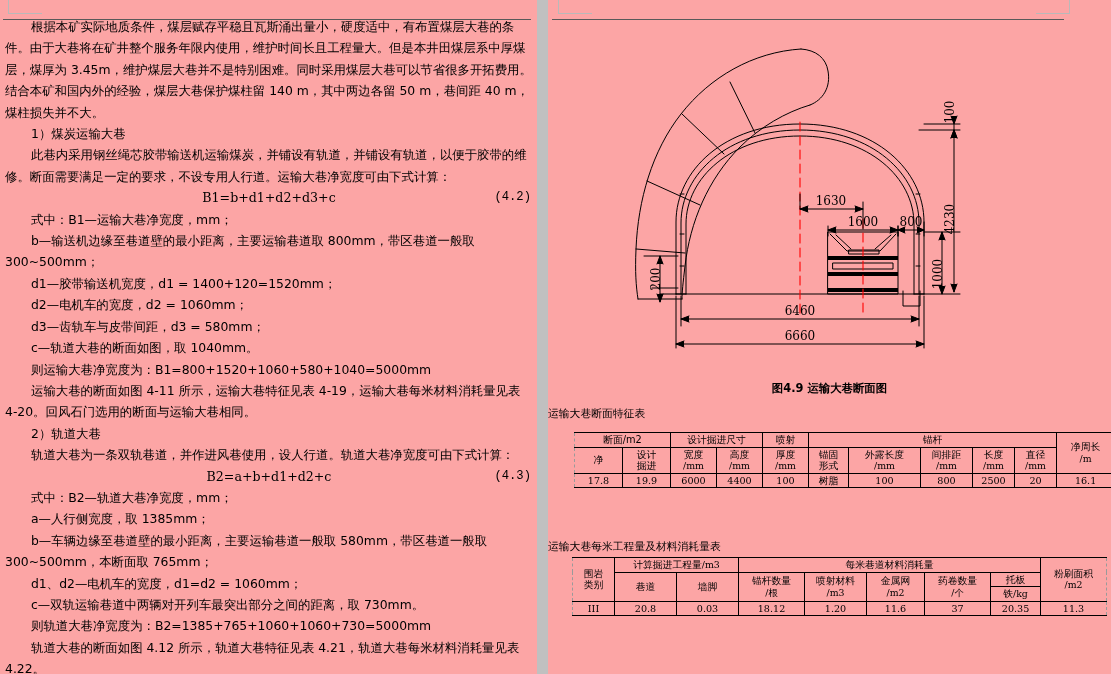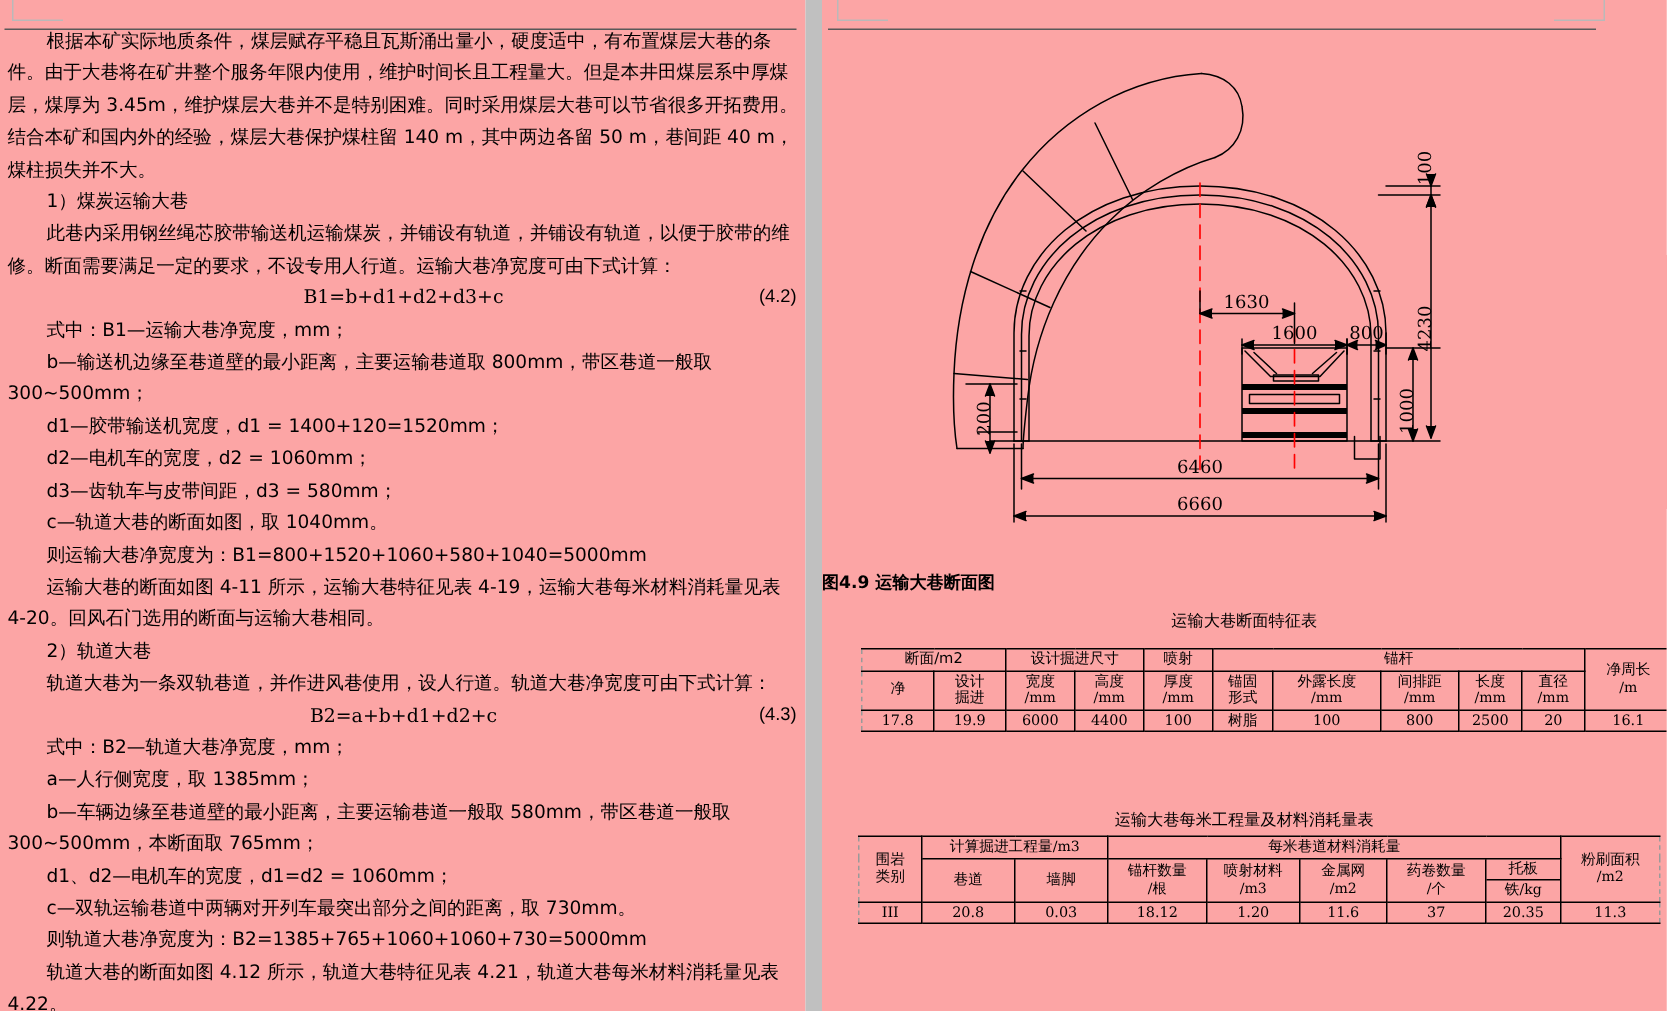--- a/index.html
+++ b/index.html
@@ -23,33 +23,33 @@
     font-size:12.4px;
     line-height:21.4px;
     color:#000;
     letter-spacing:0px;
   }
   #page-left .textcol{left:5px;top:11px;width:528px;}
   p{margin:0;}
   .ind{text-indent:26px;}
   .ctr{text-align:center;position:relative;}
   .eqno{position:absolute;right:2px;top:0;}
-  .num{font-family:Liberation Sans, sans-serif;font-size:12.2px;}
+  .num{font-family:Liberation Mono, monospace;font-size:12.2px;}
   .formula{font-family:"DejaVu Serif","Liberation Serif",serif;font-size:12.6px;}
 
   
   #fig-wrap{position:absolute;left:0;top:4px;width:479px;height:378px;}
   #fig-svg{position:absolute;left:0;top:0;}
   .figcap{
-    position:absolute;left:0;width:563px;
+    position:absolute;left:0;width:563px;text-align:center;
     font-family:"DejaVu Sans","Liberation Sans",sans-serif;
     font-weight:bold;font-size:11.4px;color:#000;
   }
   .tabcap{
-    position:absolute;left:0;width:563px;text-align:center;
+    position:absolute;left:0;width:563px;
     font-family:"DejaVu Sans","Liberation Sans",sans-serif;
     font-size:10.8px;color:#000;
   }
   table.dt{
     position:absolute;border-collapse:collapse;
     font-family:"DejaVu Serif","Liberation Serif",serif;
     font-size:9.6px;color:#000;table-layout:fixed;
   }
   table.dt td{
     border:1px solid #000;text-align:center;vertical-align:middle;

